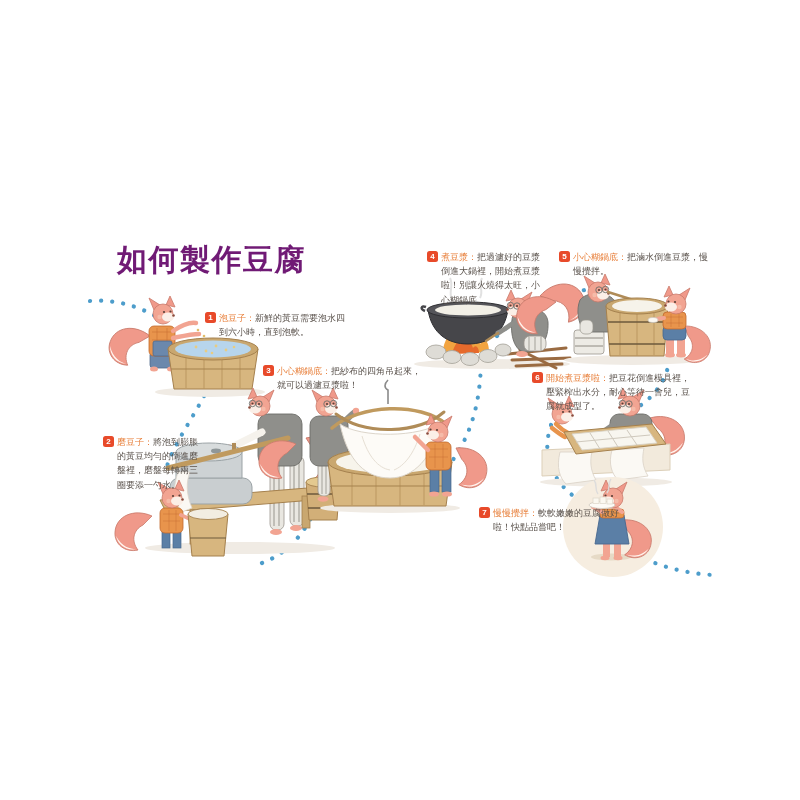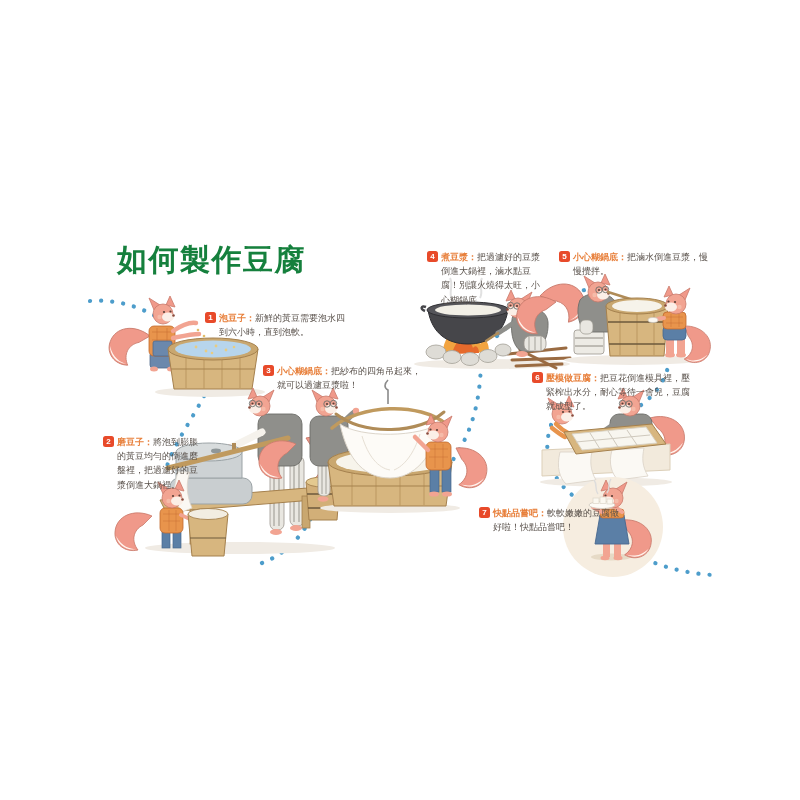--- a/index.html
+++ b/index.html
@@ -1,24 +1,24 @@
 <!DOCTYPE html>
 <html><head>
 <meta charset="utf-8">
 <style>
   html,body{margin:0;padding:0;background:#fff;}
   .page{position:relative;width:800px;height:800px;background:#ffffff;overflow:hidden;
         font-family:"Liberation Sans","DejaVu Sans",sans-serif;}
   .canvas{position:absolute;left:0;top:0;}
   .title{position:absolute;left:117px;top:240px;margin:0;font-size:30px;font-weight:800;
-         color:#15803d;letter-spacing:1.5px;}
+         color:#701a75;letter-spacing:1.5px;}
   .step{position:absolute;font-size:9px;line-height:1.58;color:#5a524c;padding-left:14px;}
   .badge{position:absolute;left:0;top:1px;width:11px;height:11px;background:#e84a2a;color:#fff;
          border-radius:2.5px;font-size:8px;line-height:11px;text-align:center;font-weight:bold;}
-  .label{color:#e8803c;font-weight:bold;}
+  .label{color:#e8803c;font-weight:normal;}
   .s1{left:205px;top:311px;width:134px;}
   .s2{left:103px;top:435px;width:82px;}
   .s3{left:263px;top:364px;width:150px;}
   .s4{left:427px;top:250px;width:106px;}
   .s5{left:559px;top:250px;width:142px;}
   .s6{left:532px;top:371px;width:150px;}
   .s7{left:479px;top:506px;width:126px;}
 </style>
 </head>
 <body>
@@ -313,31 +313,31 @@
       </g>
     </g>
   </svg>
 
   <h1 class="title">如何製作豆腐</h1>
 
   <div class="step s1">
     <span class="badge">1</span><span class="label">泡豆子：</span><span>新鮮的黃豆需要泡水四到六小時，直到泡軟。</span>
   </div>
   <div class="step s2">
-    <span class="badge">2</span><span class="label">磨豆子：</span><span>將泡到膨脹的黃豆均勻的倒進磨盤裡，把過濾好的豆漿倒進大鍋裡。</span>
+    <span class="badge">2</span><span class="label">磨豆子：</span><span>將泡到膨脹的黃豆均勻的倒進磨盤裡，磨盤每轉兩三圈要添一勺水。</span>
   </div>
   <div class="step s3">
     <span class="badge">3</span><span class="label">小心糊鍋底：</span><span>把紗布的四角吊起來，就可以過濾豆漿啦！</span>
   </div>
   <div class="step s4">
-    <span class="badge">4</span><span class="label">煮豆漿：</span><span>把過濾好的豆漿倒進大鍋裡，滷水點豆腐！別讓火燒得太旺，小心糊鍋底。</span>
+    <span class="badge">4</span><span class="label">煮豆漿：</span><span>把過濾好的豆漿倒進大鍋裡，開始煮豆漿啦！別讓火燒得太旺，小心糊鍋底。</span>
   </div>
   <div class="step s5">
     <span class="badge">5</span><span class="label">小心糊鍋底：</span><span>把滷水倒進豆漿，慢慢攪拌。</span>
   </div>
   <div class="step s6">
-    <span class="badge">6</span><span class="label">壓模做豆腐：</span><span>把豆花倒進模具裡，壓緊榨出水分，耐心等待一會兒，豆腐就成型了。</span>
+    <span class="badge">6</span><span class="label">開始煮豆漿啦：</span><span>把豆花倒進模具裡，壓緊榨出水分，耐心等待一會兒，豆腐就成型了。</span>
   </div>
   <div class="step s7">
-    <span class="badge">7</span><span class="label">快點品嘗吧：</span><span>軟軟嫩嫩的豆腐做好啦！快點品嘗吧！</span>
+    <span class="badge">7</span><span class="label">慢慢攪拌：</span><span>軟軟嫩嫩的豆腐做好啦！快點品嘗吧！</span>
   </div>
 
 </div>
 
 </body></html>

